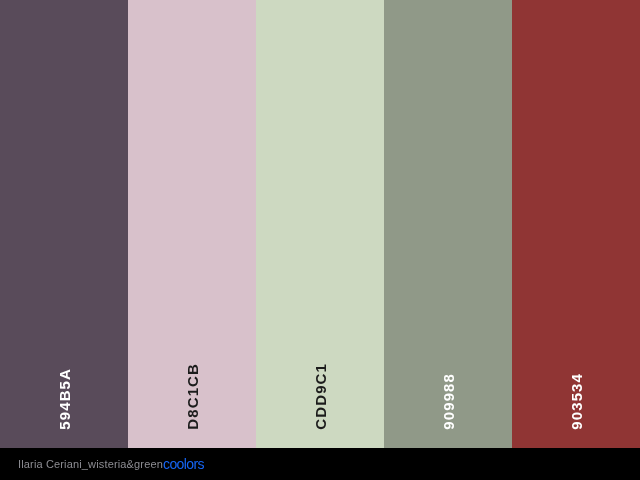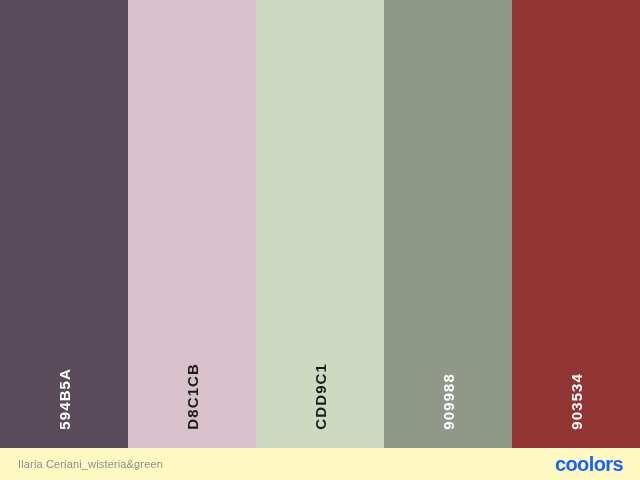--- a/index.html
+++ b/index.html
@@ -52,37 +52,36 @@
     white-space: nowrap;
   }
 
   .label-light { color: #ffffff; }
   .label-dark  { color: #1c1c1c; }
 
   
   .footer {
     width: 640px;
     height: 32px;
-    background: #fef9c3;
+    background: #000000;
     display: flex;
     align-items: center;
-    justify-content: space-between;
     padding: 0 17px 0 18px;
   }
 
   .footer-credit {
     font-size: 11px;
     color: #8d8d93;
     letter-spacing: 0.15px;
     white-space: nowrap;
   }
 
   .brand-logo {
-    font-size: 20px;
-    font-weight: bold;
+    font-size: 14px;
+    font-weight: normal;
     color: #1565f5;
     letter-spacing: -0.6px;
     white-space: nowrap;
   }
 </style>
 </head>
 <body>
 
 <div id="app">
 

